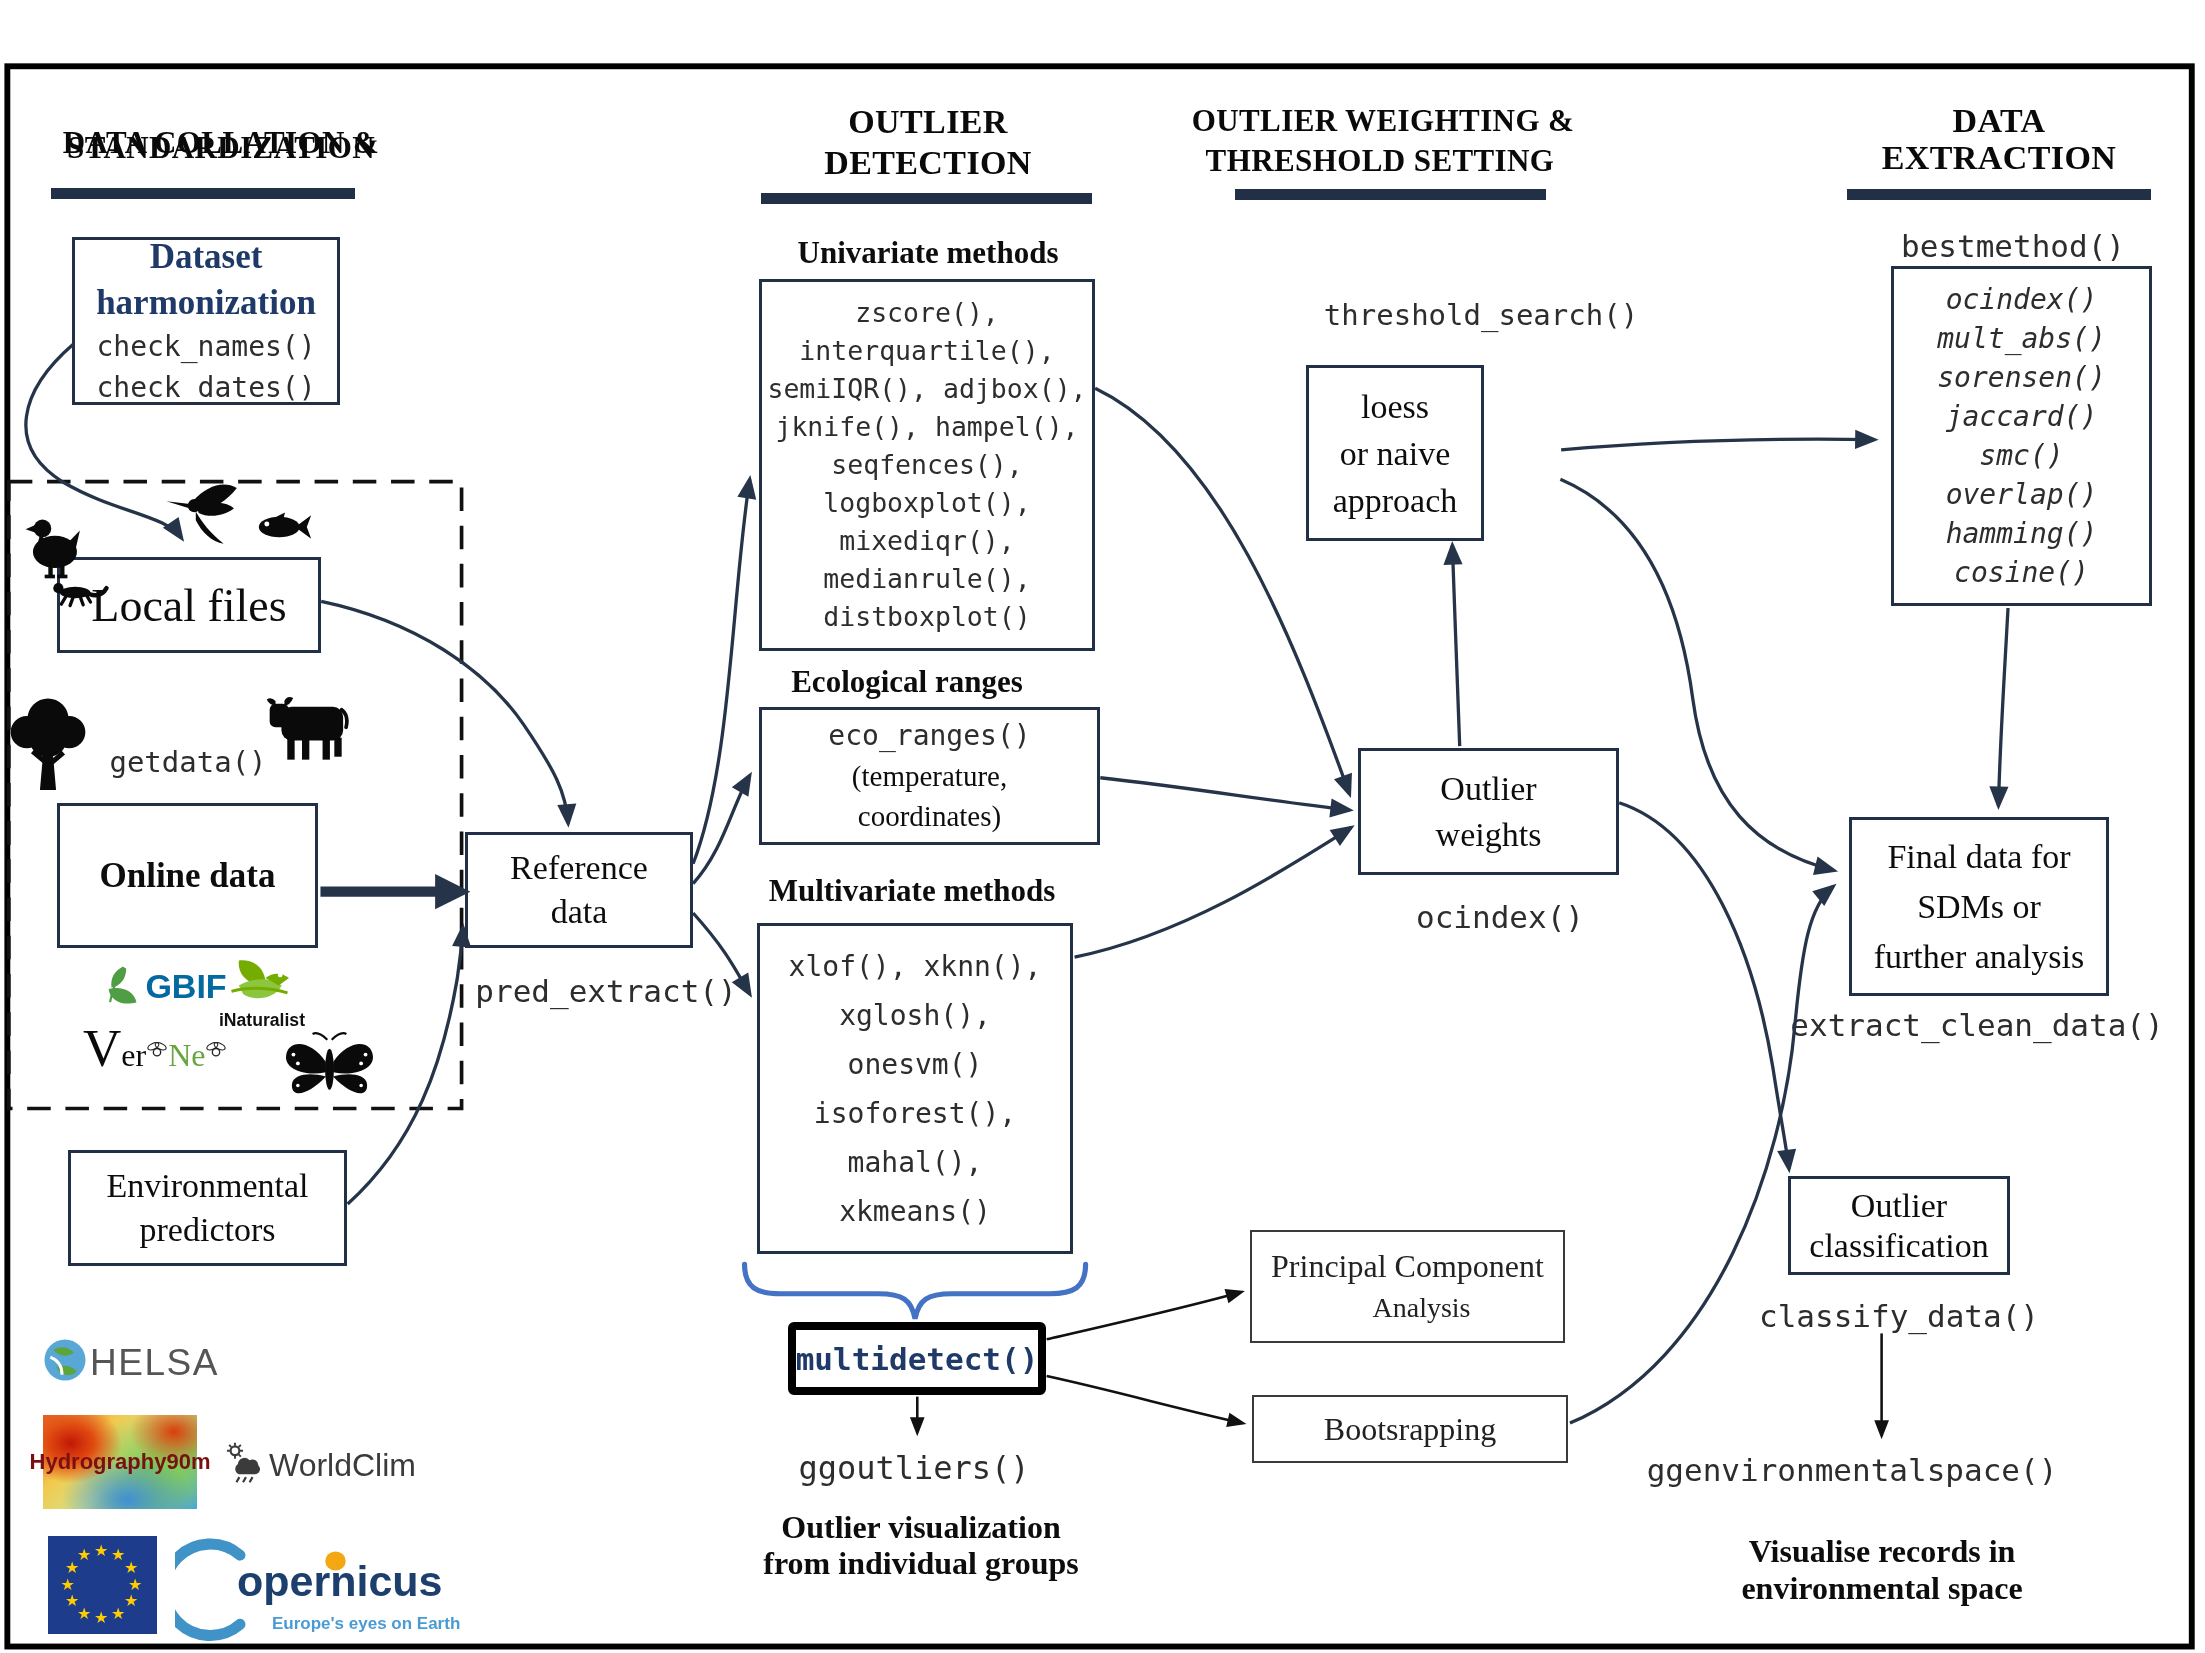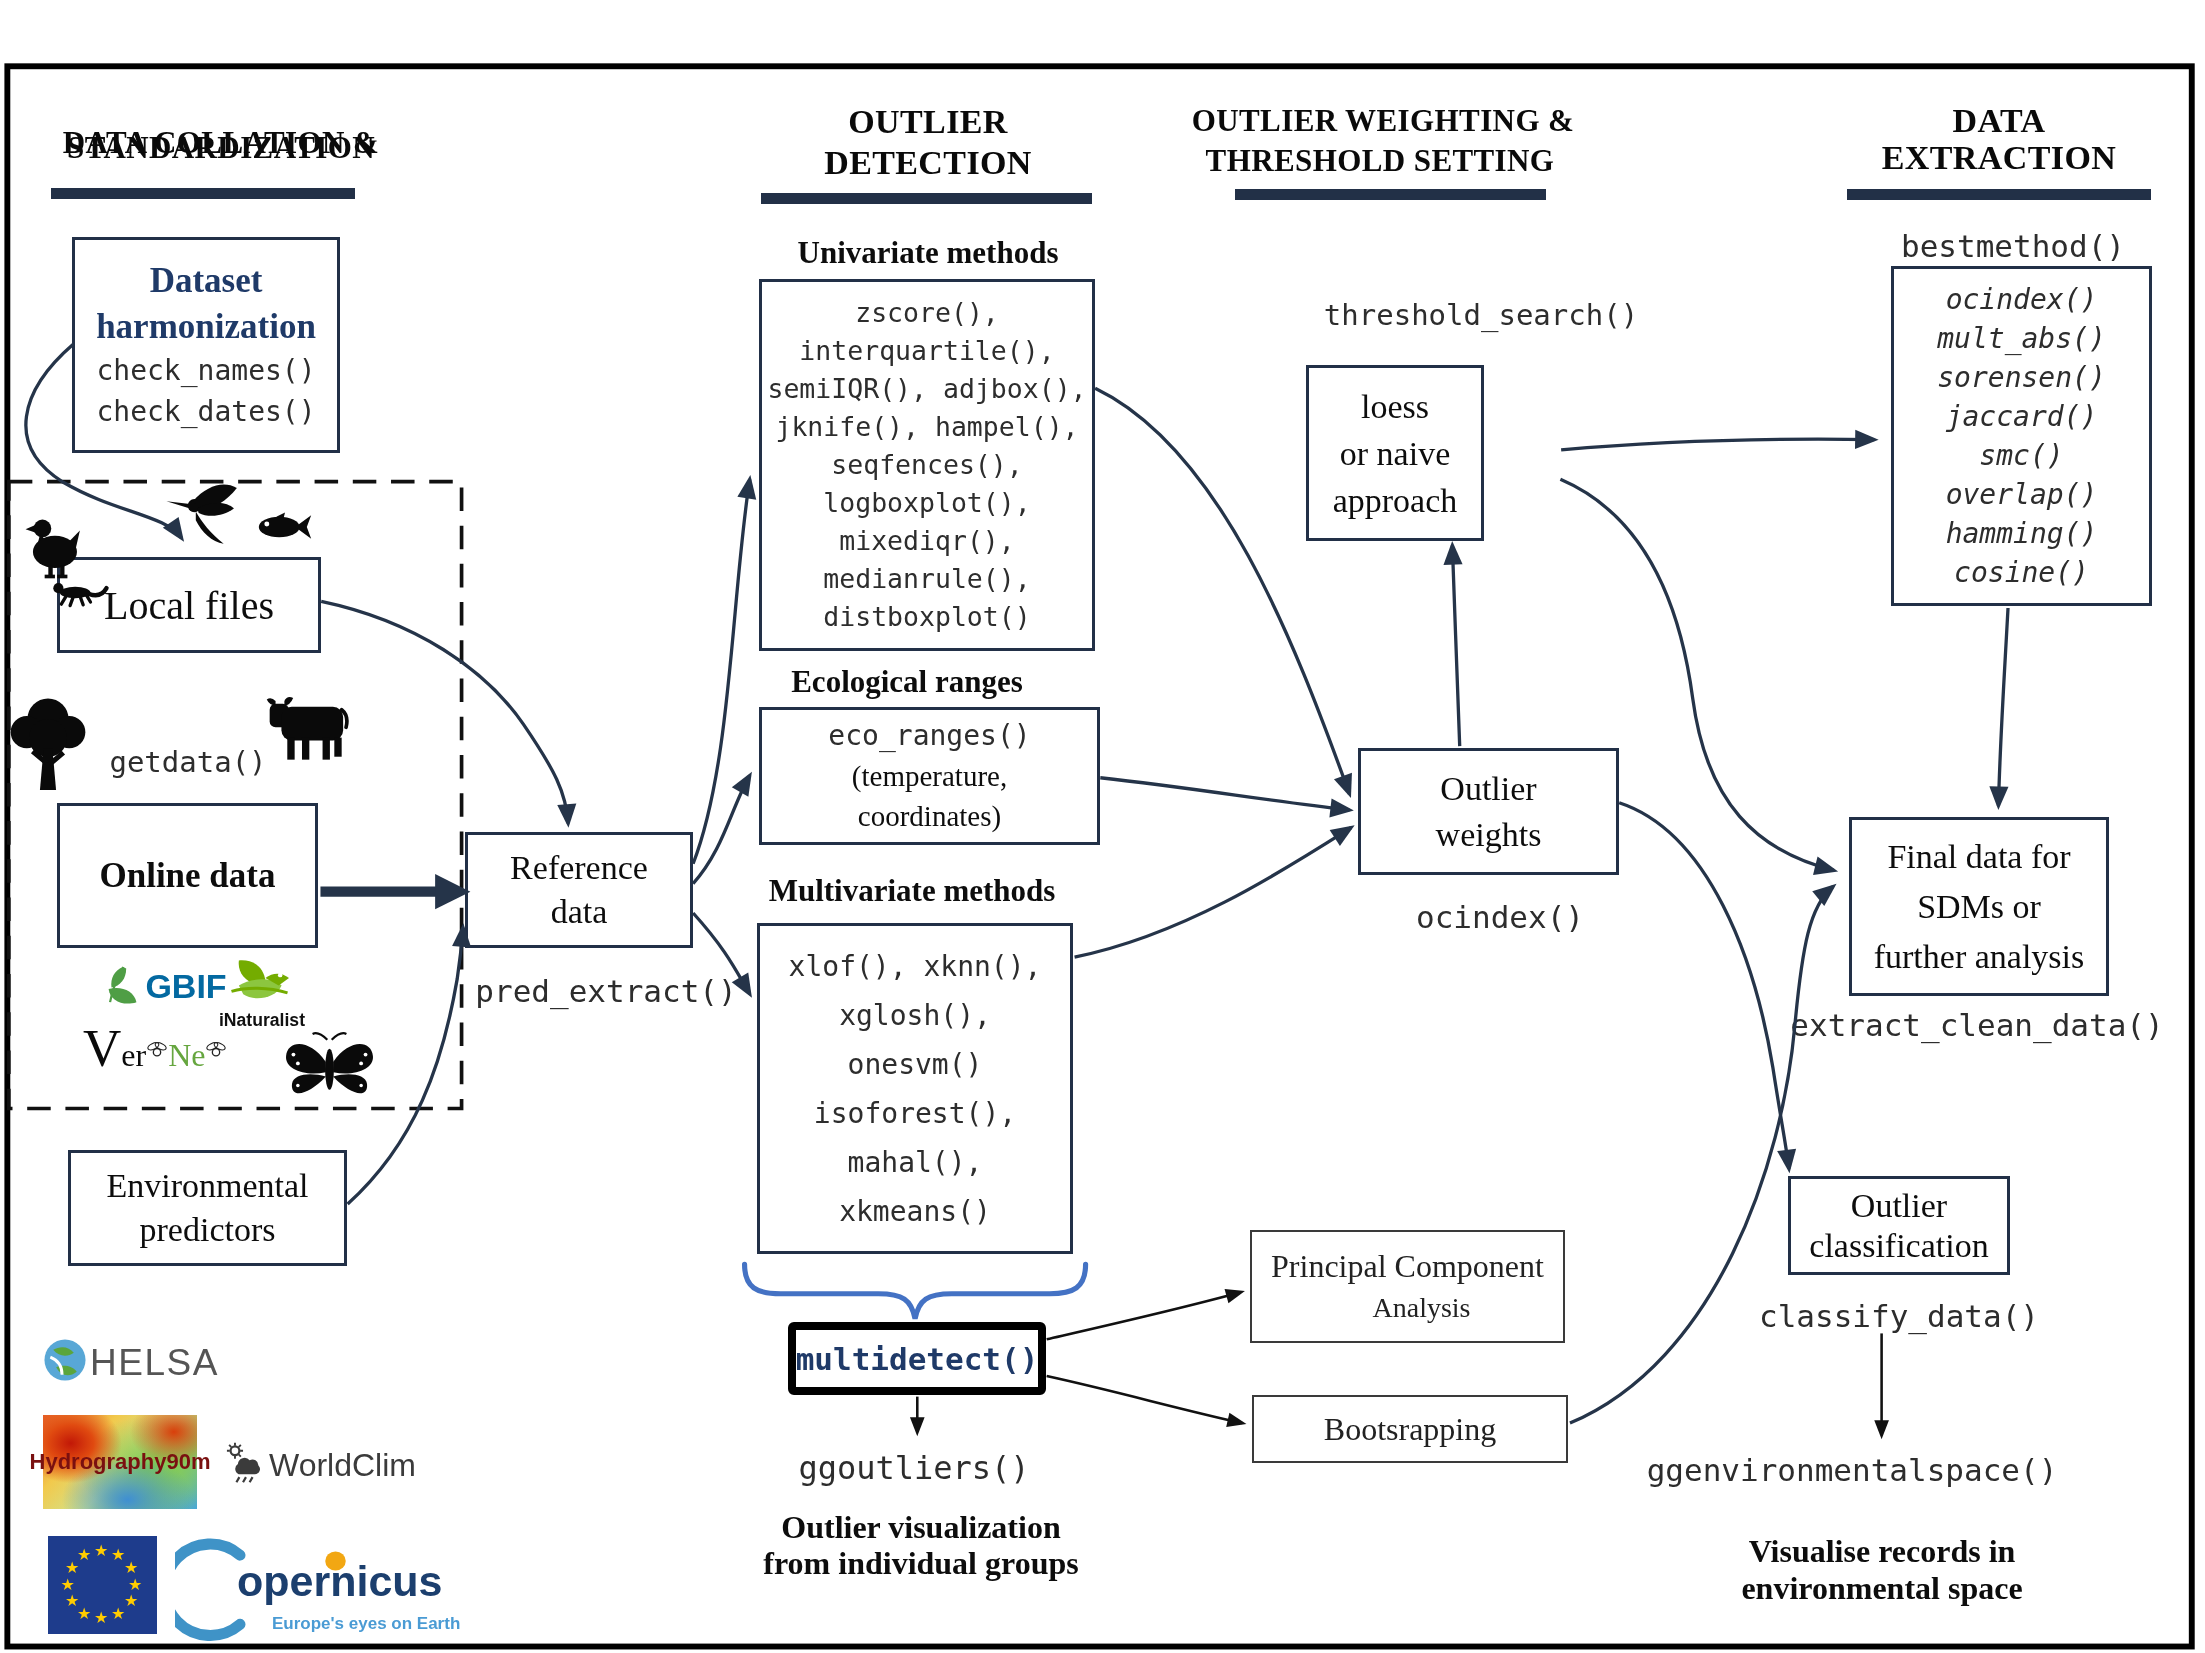--- a/index.html
+++ b/index.html
@@ -50,21 +50,21 @@
 
   <div class="lbl hdr" style="left:1383px;top:121px;">OUTLIER WEIGHTING &amp;</div>
   <div class="lbl hdr" style="left:1380px;top:161px;">THRESHOLD SETTING</div>
   <div class="bar" style="left:1235px;top:189px;width:311px;"></div>
 
   <div class="lbl hdr" style="left:1999px;top:121px;font-size:34px;">DATA</div>
   <div class="lbl hdr" style="left:1999px;top:158px;font-size:34px;">EXTRACTION</div>
   <div class="bar" style="left:1847px;top:189px;width:304px;"></div>
 
   
-  <div class="box z" style="left:72px;top:237px;width:268px;height:216px;">
+  <div class="box z" style="left:72px;top:237px;width:268px;height:168px;">
     <div class="serif bold navy" style="font-size:35px;line-height:44px;">Dataset</div>
     <div class="serif bold navy" style="font-size:35px;line-height:47px;">harmonization</div>
     <div class="mono" style="font-size:28px;line-height:41px;">check_names()</div>
     <div class="mono" style="font-size:28px;line-height:41px;">check_dates()</div>
   </div>
 
   
   <svg class="icon" style="left:24px;top:513px;" width="56" height="69" viewBox="0 0 76 94">
     <polygon points="2,22 16,16 16,27" fill="#0a0a0a"></polygon>
     <circle cx="25" cy="21" r="12" fill="#0a0a0a"></circle>
@@ -93,21 +93,21 @@
   </svg>
 
   <svg class="icon" style="left:51px;top:575px;" width="60" height="35" viewBox="0 0 82 48">
     <circle cx="10" cy="18" r="7" fill="#0a0a0a"></circle>
     <ellipse cx="33" cy="24" rx="21" ry="8" fill="#0a0a0a"></ellipse>
     <path d="M52,26 Q68,32 76,18" stroke="#0a0a0a" stroke-width="6" fill="none" stroke-linecap="round"></path>
     <path d="M20,30 L14,40 M30,31 L26,42 M40,30 L44,41 M48,27 L54,37" stroke="#0a0a0a" stroke-width="4.5" stroke-linecap="round"></path>
   </svg>
 
   <div class="box z" style="left:57px;top:557px;width:264px;height:96px;">
-    <div class="serif" style="font-size:40px;">Local files</div>
+    <div class="serif" style="font-size:46px;">Local files</div>
   </div>
 
   <svg class="icon" style="left:5.9px;top:697px;" width="84" height="93" viewBox="0 0 114 127">
     <circle cx="57" cy="30" r="28" fill="#0a0a0a"></circle>
     <circle cx="28" cy="48" r="22" fill="#0a0a0a"></circle>
     <circle cx="86" cy="48" r="22" fill="#0a0a0a"></circle>
     <circle cx="57" cy="56" r="26" fill="#0a0a0a"></circle>
     <polygon points="51,70 63,70 68,127 46,127" fill="#0a0a0a"></polygon>
     <path d="M55,90 L36,74 M59,92 L78,76" stroke="#0a0a0a" stroke-width="7"></path>
   </svg>

